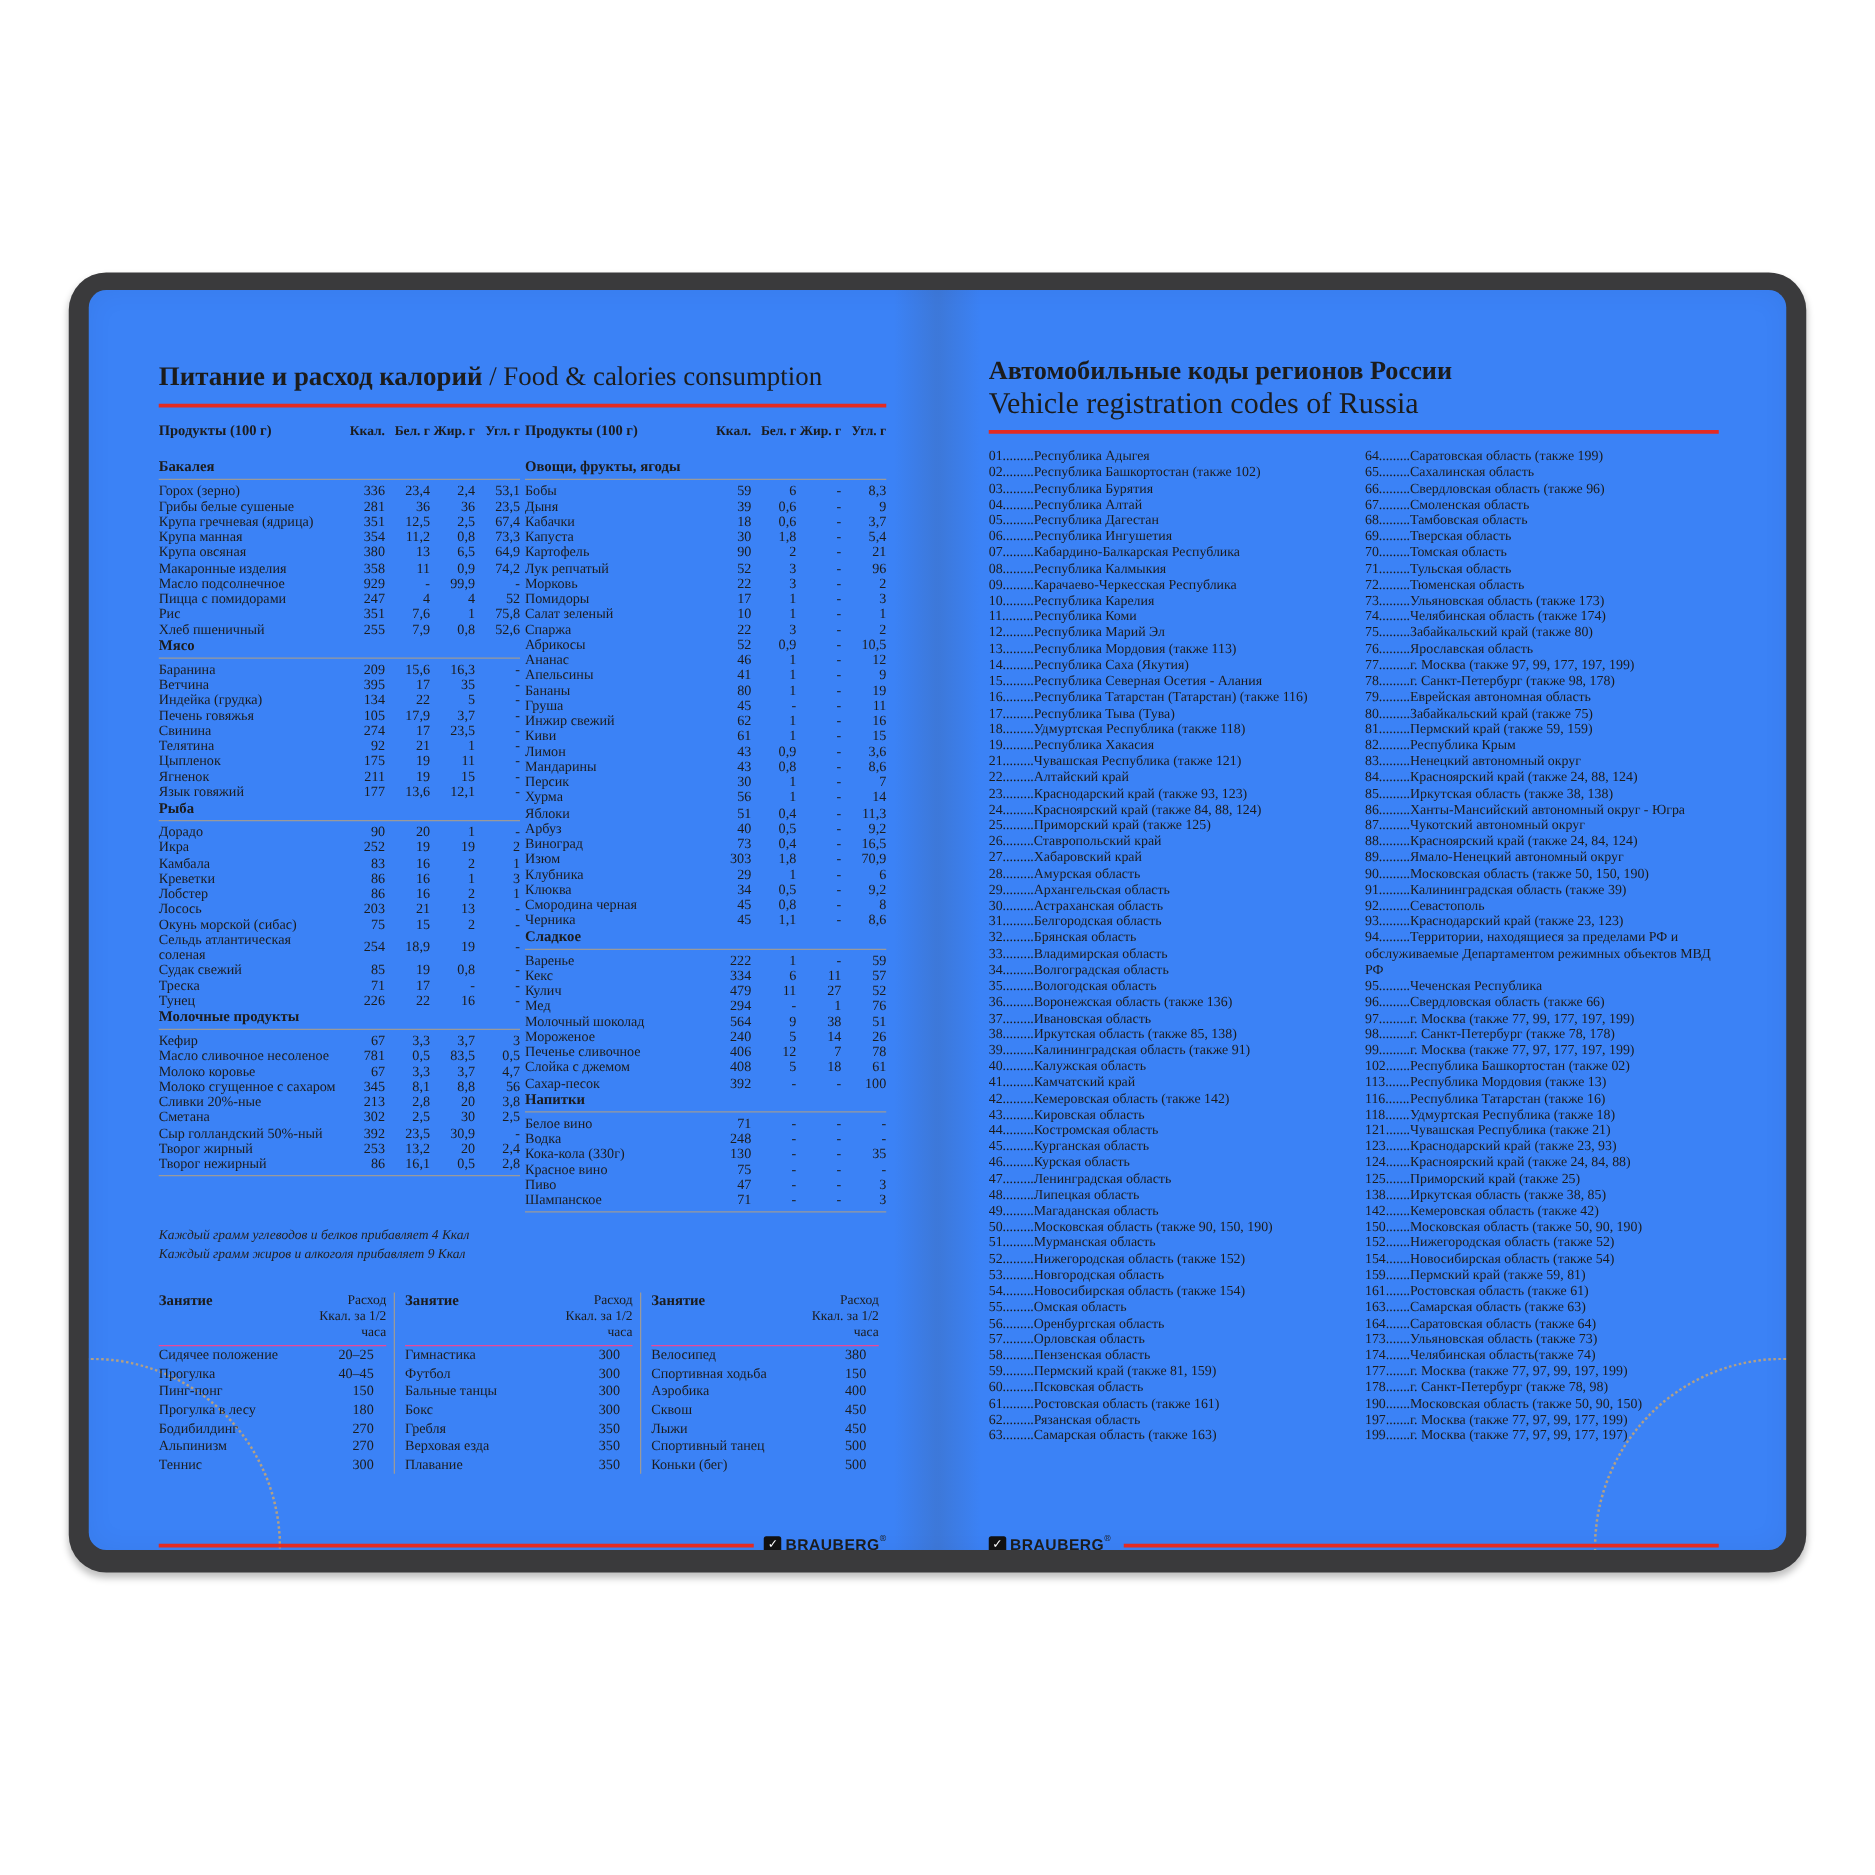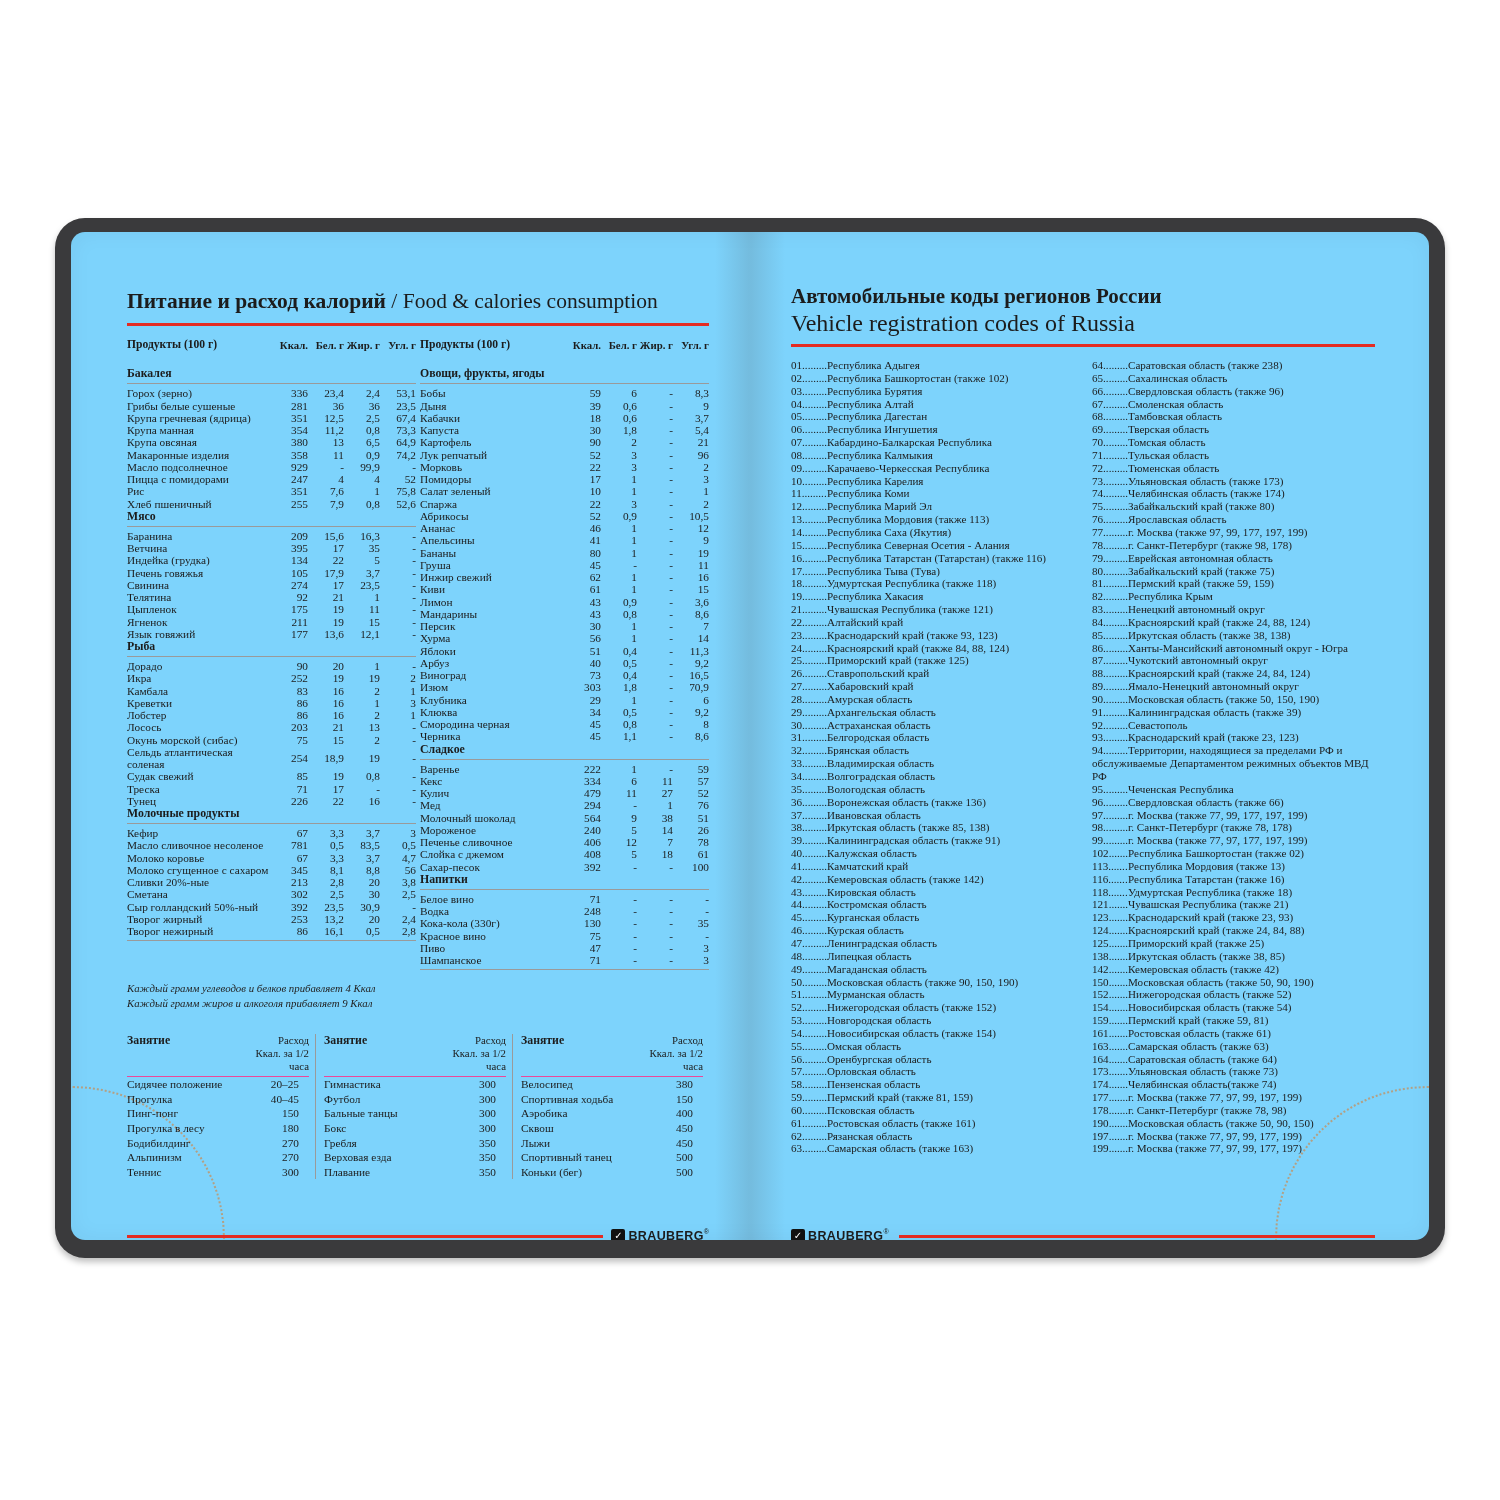--- a/index.html
+++ b/index.html
@@ -8,21 +8,21 @@
     font-family:"Liberation Serif","DejaVu Serif",serif;color:#1c1c1c;
     -webkit-font-smoothing:antialiased;
   }
   .cover{
     position:absolute;left:55px;top:218px;width:1390px;height:1040px;
     background:#3a3a3c;border-radius:30px;
     box-shadow:0 4px 6px rgba(0,0,0,0.25);
   }
   .paper{
     position:absolute;left:16px;top:14px;right:16px;bottom:18px;
-    background:#7dd3fc;border-radius:14px;overflow:hidden;
+    background:#3b82f6;border-radius:14px;overflow:hidden;
     box-shadow:inset 0 0 22px rgba(0,0,0,0.05);
   }
   .gutter{
     position:absolute;top:0;bottom:0;left:50%;width:70px;margin-left:-35px;
     background:linear-gradient(90deg,rgba(0,0,0,0) 0%,rgba(70,70,70,0.16) 48%,rgba(70,70,70,0.16) 52%,rgba(0,0,0,0) 100%);
     pointer-events:none;
   }
   .stitch{
     position:absolute;border:2px dotted #b3a084;border-radius:50%;
     width:300px;height:300px;pointer-events:none;
@@ -1086,21 +1086,21 @@
               </span><span class="code-name">Рязанская область</span></div>
             <div class="code-entry"><span class="code-prefix">
                 <span class="code-num">63</span>
                 <span class="leader"></span>
               </span><span class="code-name">Самарская область (также 163)</span></div>
           </div>
         <div class="codes-col" id="codes-col-2">
             <div class="code-entry"><span class="code-prefix">
                 <span class="code-num">64</span>
                 <span class="leader"></span>
-              </span><span class="code-name">Саратовская область (также 238)</span></div>
+              </span><span class="code-name">Саратовская область (также 199)</span></div>
             <div class="code-entry"><span class="code-prefix">
                 <span class="code-num">65</span>
                 <span class="leader"></span>
               </span><span class="code-name">Сахалинская область</span></div>
             <div class="code-entry"><span class="code-prefix">
                 <span class="code-num">66</span>
                 <span class="leader"></span>
               </span><span class="code-name">Свердловская область (также 96)</span></div>
             <div class="code-entry"><span class="code-prefix">
                 <span class="code-num">67</span>

